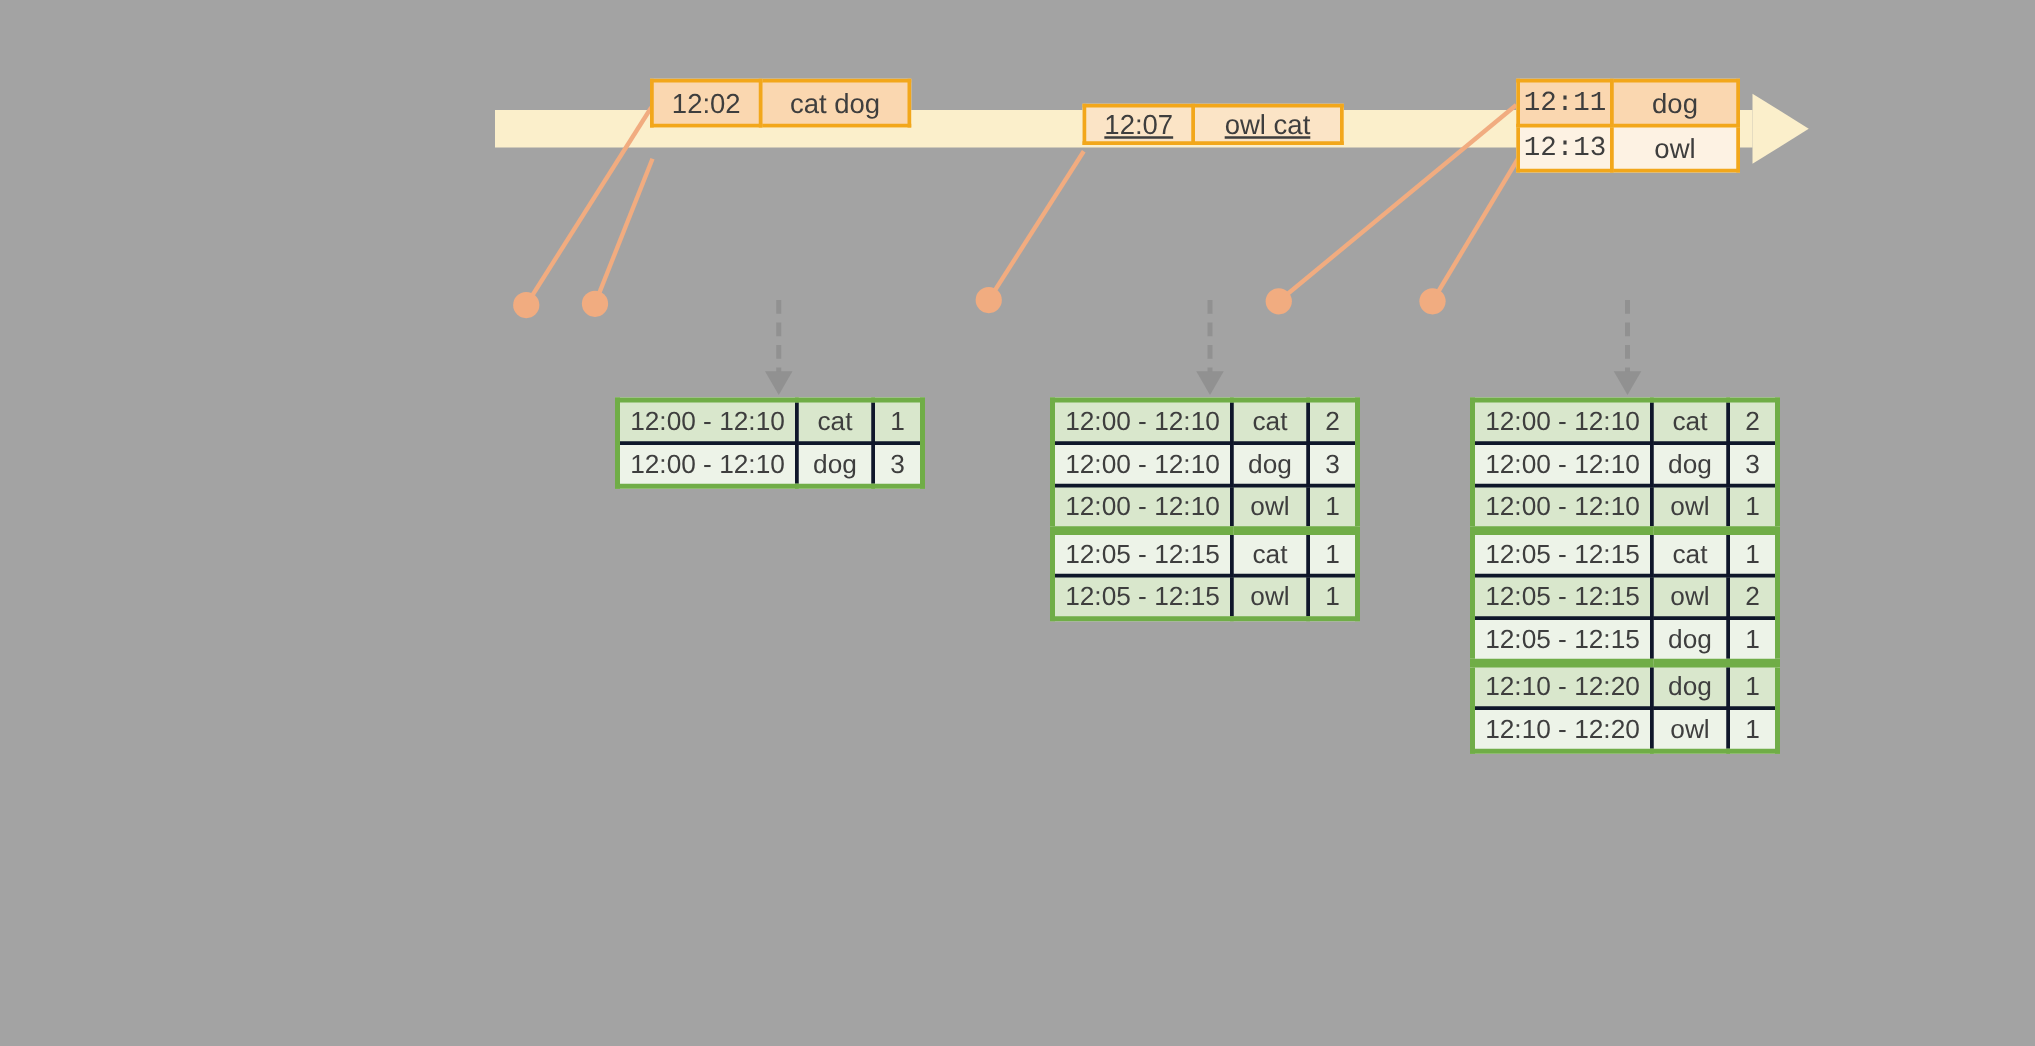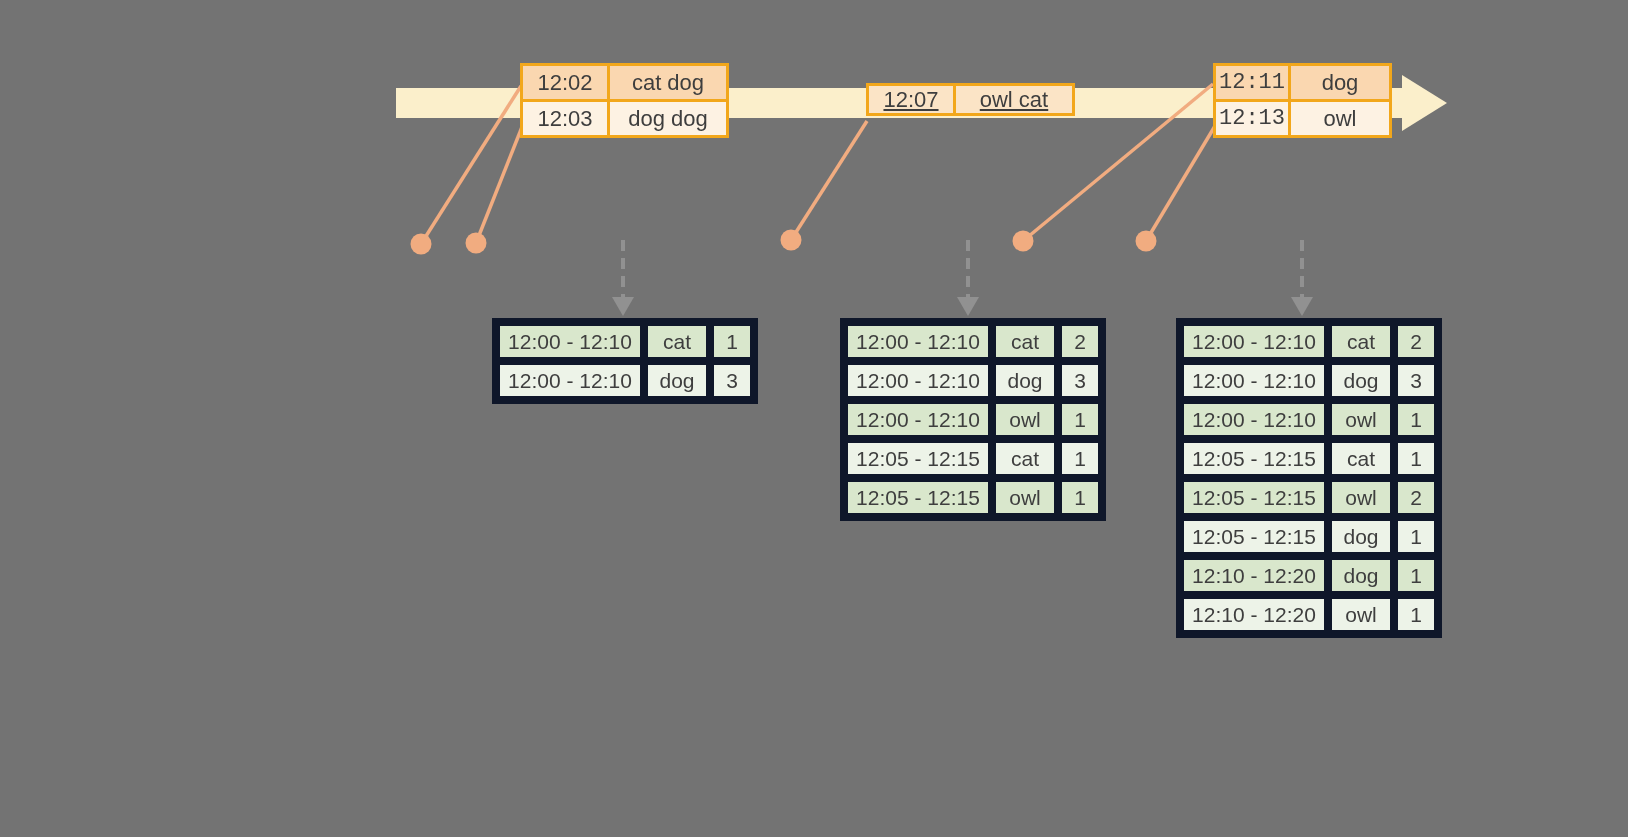--- a/index.html
+++ b/index.html
@@ -1,41 +1,41 @@
 <!DOCTYPE html>
 <html><head>
 <meta charset="utf-8">
 <style>
   html,body{margin:0;padding:0;}
   body{
     width:1628px;height:837px;background:#000000;
     font-family:"Liberation Sans", sans-serif;
     overflow:hidden;
   }
-  .canvas{position:relative;width:1628px;height:837px;background:#737373;overflow:hidden;}
+  .canvas{position:relative;width:1628px;height:837px;background:#a3a3a3;overflow:hidden;}
   svg.layer{position:absolute;left:0;top:0;}
 
   table{position:absolute;border-collapse:collapse;color:#3E3E3E;background:#FFFFFF;}
   td{padding:0;text-align:center;vertical-align:middle;}
 
   
   .event-table{border:3px solid #F2A71B;}
   .event-table td{border:3px solid #F2A71B;font-size:22px;height:33px;}
   .event-table td.time{width:84px;}
   .event-table td.words{width:116px;}
   #event-2 td{height:27px;}
   #event-3 td.time{width:72px;font-family:Liberation Mono, monospace;}
   #event-3 td.words{width:98px;}
   tr.dark  td{background:#FAD7B0;}
   tr.mid   td{background:#FBE4C6;}
   tr.light td{background:#FDF2E3;}
 
   
   .result-table{border:4px solid #70AD47;}
-  .result-table td{border:8px solid #0f172a;font-size:21px;height:31px;}
+  .result-table td{border:3px solid #0f172a;font-size:21px;height:31px;}
   .result-table td.window{width:140px;}
   .result-table td.word{width:58px;}
   .result-table td.count{width:36px;}
   .result-table tr:nth-child(odd) td{background:#D9E7CC;}
   .result-table tr:nth-child(even) td{background:#EDF3E8;}
   .result-table tr.group-start td{border-top:7px solid #70AD47;}
 
   #event-1{left:520px;top:63px;}
   #event-2{left:866px;top:83px;text-decoration:underline;}
   #event-3{left:1213px;top:63px;}
@@ -82,24 +82,20 @@
       <polygon points="1291,297 1313,297 1302,316" fill="#919191"></polygon>
     </g>
   </svg>
 
   <table id="event-1" class="event-table">
     <tbody>
         <tr class="dark">
       <td class="time">12:02</td>
       <td class="words">cat dog</td>
     </tr>
-    <tr class="light">
-      <td class="time">12:03</td>
-      <td class="words">dog dog</td>
-    </tr>
   </tbody>
     </table>
 
   <table id="event-2" class="event-table">
     <tbody>
         <tr class="mid">
       <td class="time">12:07</td>
       <td class="words">owl cat</td>
     </tr>
   </tbody>

